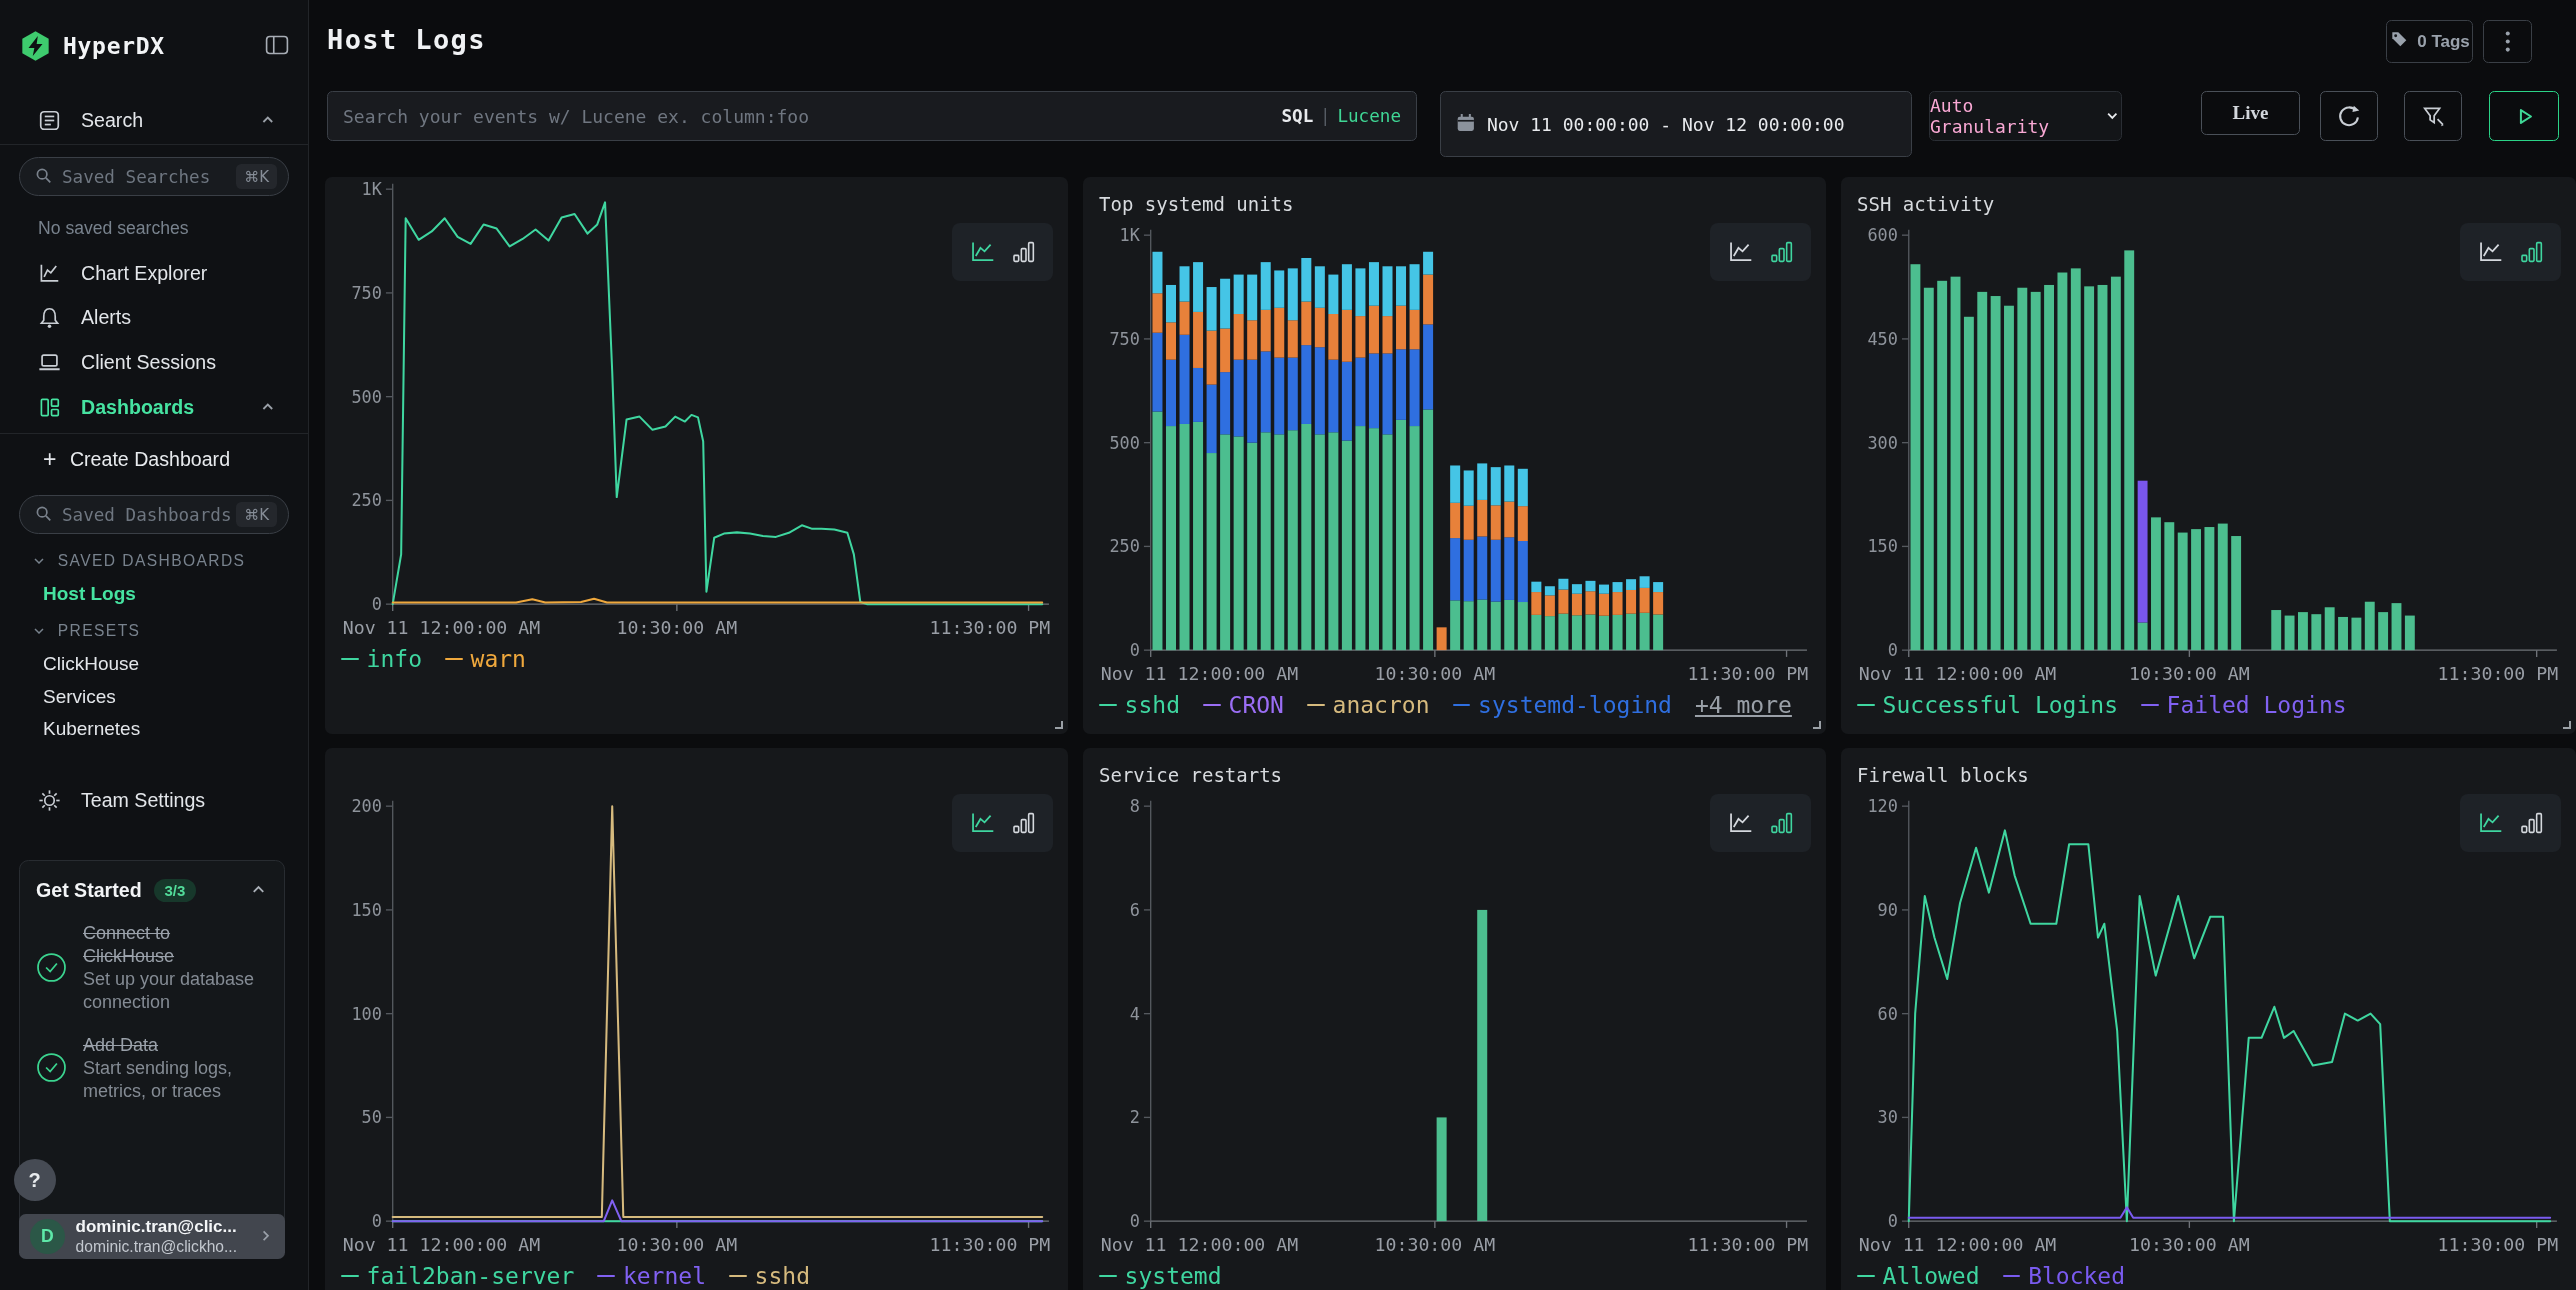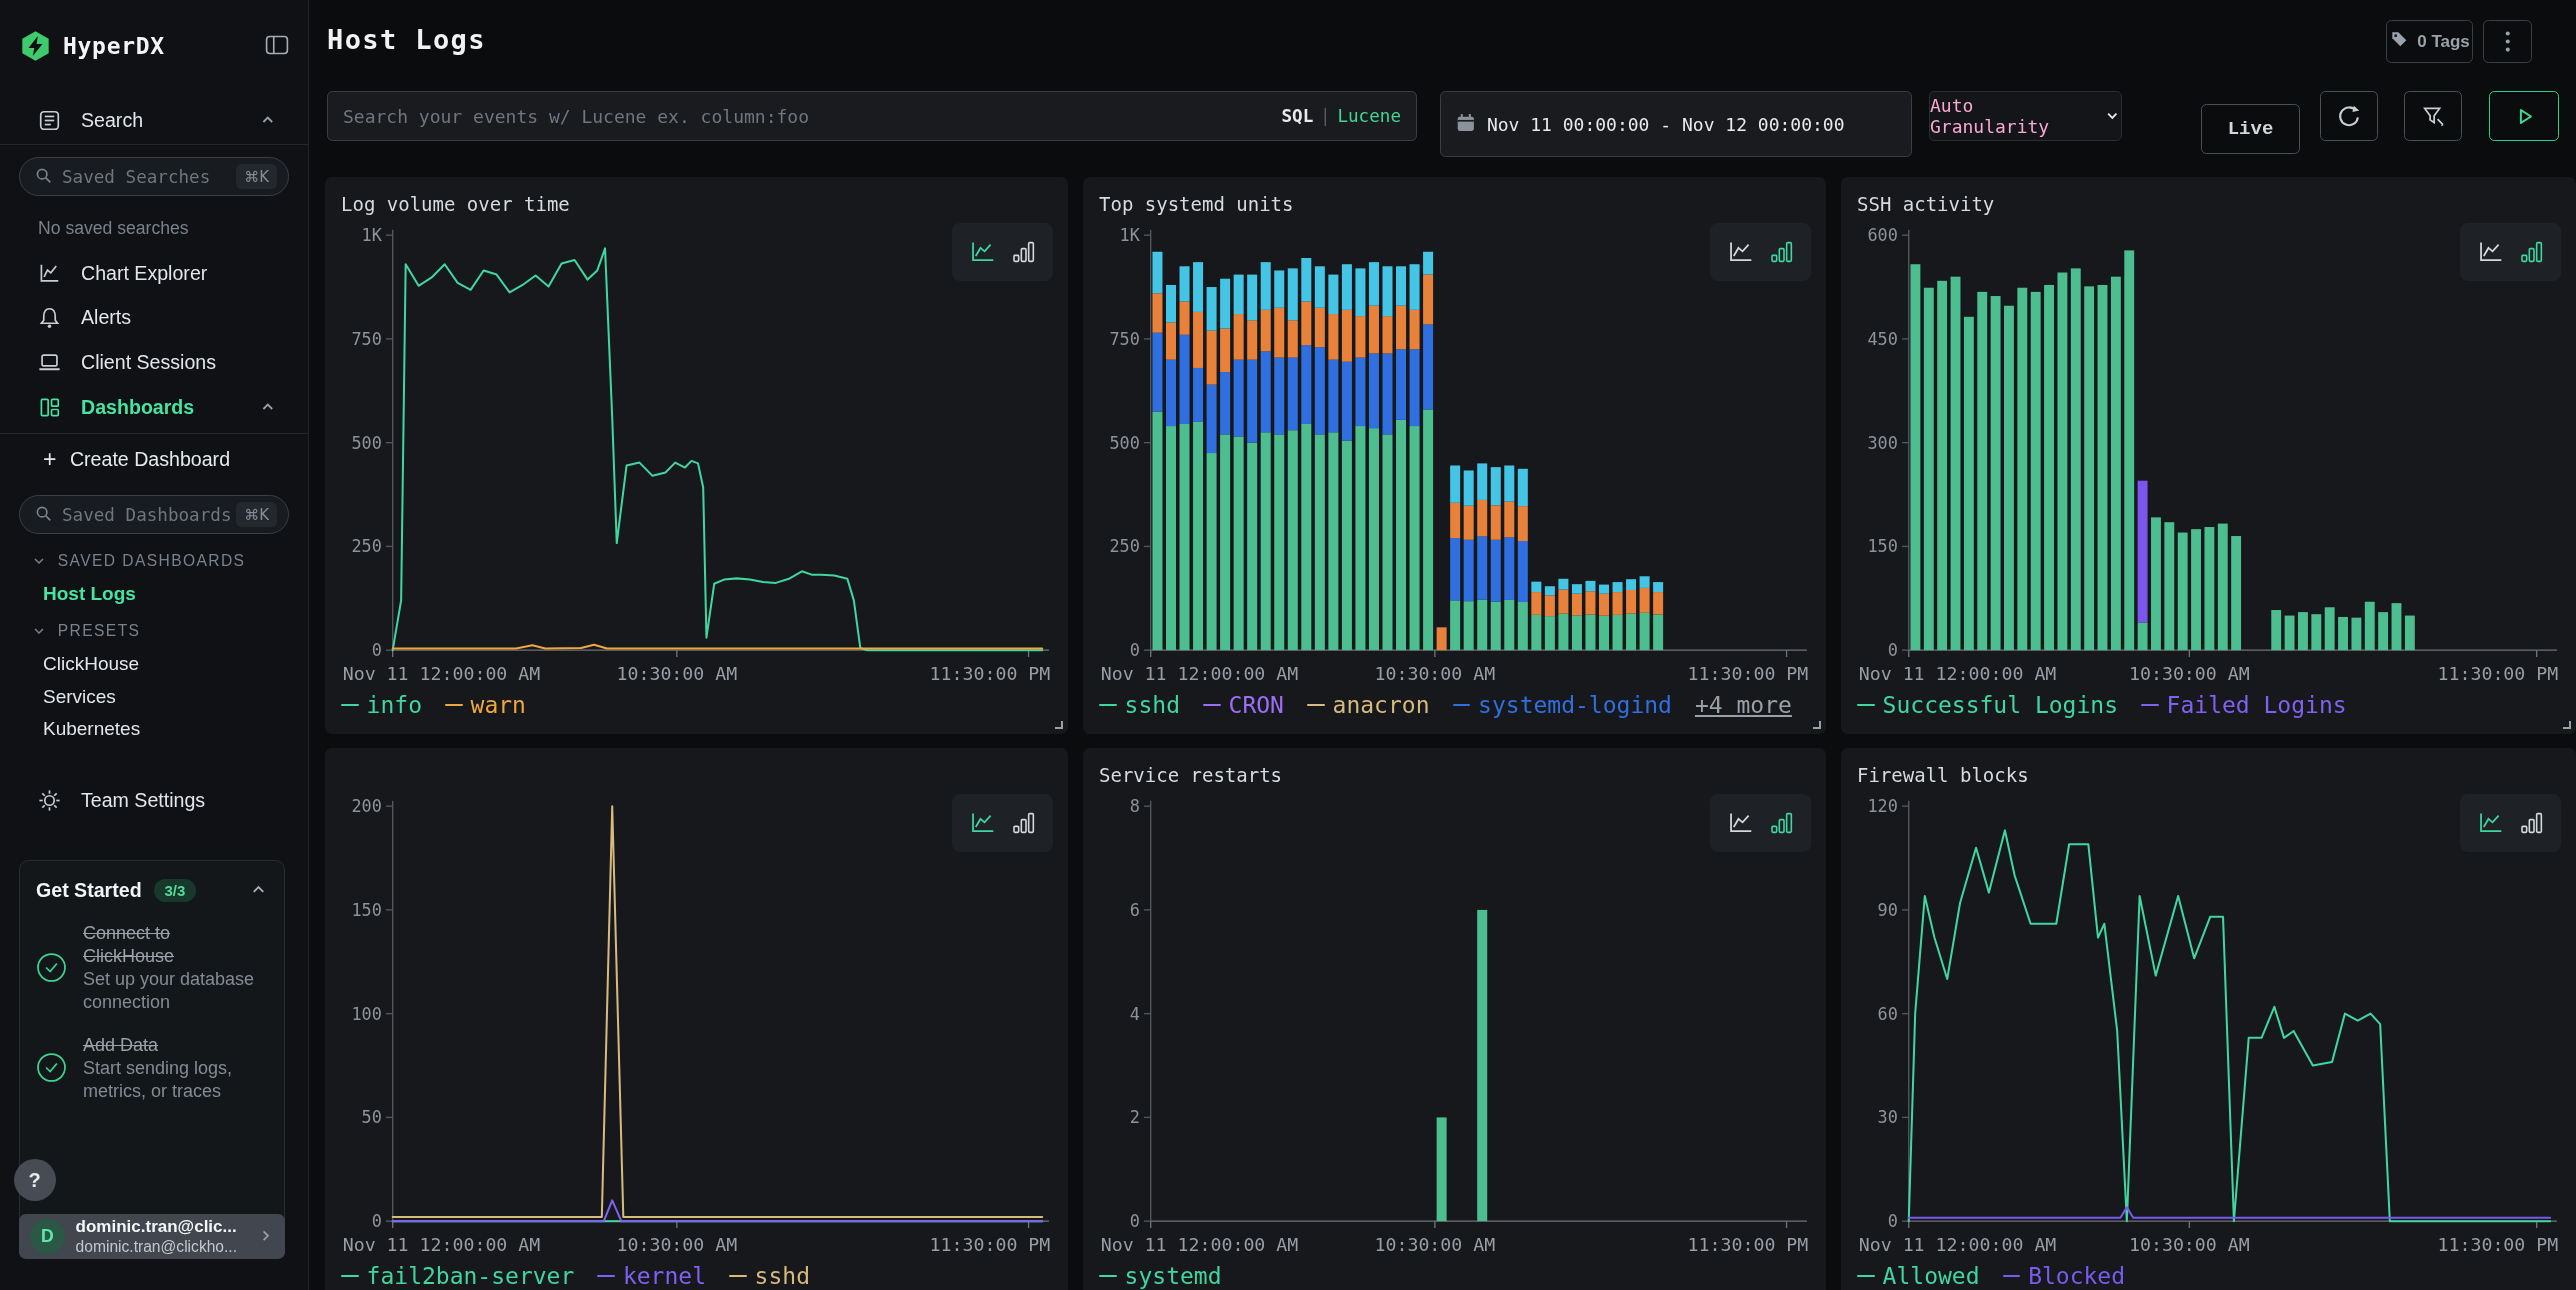--- a/index.html
+++ b/index.html
@@ -81,21 +81,21 @@
   .lang .lucene { color:#3FD795; }
 
   .date-box { position:absolute; left:1440px; top:91px; width:472px; height:66px; background:#191B1F;
     border:1.4px solid #3A3F46; border-radius:5.4px; display:flex; align-items:center; padding:0 13.5px; gap:10.8px; cursor:pointer; }
   .date-box .dtext { font-family:"DejaVu Sans Mono", monospace; font-size:18px; color:#E8EAED; }
   .cal-icon { color:#8B929C; }
 
   .gran-box { position:absolute; left:1929px; top:91px; width:193px; height:50px; background:#131518;
     border:1.4px solid #2A2E34; border-radius:5.4px; display:flex; align-items:center; justify-content:center; gap:10.8px; cursor:pointer; }
   .gran-box .gtext { font-family:"DejaVu Sans Mono", monospace; font-size:18px; color:#f9a8d4; }
-  .live-btn { left:2201px; top:104px; width:99px; height:50px; font-family:Liberation Mono, monospace;
+  .live-btn { left:2201px; top:91px; width:99px; height:44px; font-family:Liberation Serif, serif;
     font-size:19px; font-weight:bold; color:#D3D7DC; border-color:#4A5058; }
   .icon-btn { top:91px; width:58px; height:50px; color:#C9CED4; border-color:#4A5058; }
   .refresh-btn { left:2320px; }
   .filter-btn { left:2404px; }
   .play-btn { left:2489px; width:70px; height:50px; top:91px; border-color:#2BD387; color:#3FD795; }
 
   
   .card { position:absolute; background:#16181B; border-radius:6.8px; padding:0 16px; }
   .card-title { padding-top:16px; height:46px; font-family:"DejaVu Sans Mono", monospace; font-size:19px;
     color:#D7DADE; }
@@ -380,21 +380,20 @@
     </svg>
 </div>
 
 <div class="btn play-btn">
   <svg width="23" height="23" viewBox="0 0 32 32">
       <polygon points="11,7 25,16 11,25" fill="none" stroke="currentColor" stroke-width="2.8" stroke-linejoin="round"></polygon>
     </svg>
 </div>
 
 <div class="card" style="left:325px; top:177px; width:743px; height:557px;">
-  <div class="card-title">Log volume over time</div>
   <div class="toggle">
     <span class="tg-line" style="color: rgb(63, 214, 160);">
         <svg width="27" height="26" viewBox="0 0 40 38">
           <path d="M6 5 V31 H36" fill="none" stroke="currentColor" stroke-width="2.6"></path>
           <polyline points="10,25 17,13 23,18 32,8" fill="none" stroke="currentColor" stroke-width="2.6"></polyline>
         </svg>
       </span>
     <span class="tg-bar" style="color: rgb(213, 217, 222);">
         <svg width="24" height="26" viewBox="0 0 36 38">
           <rect x="3" y="24" width="7" height="9" rx="1.5" fill="none" stroke="currentColor" stroke-width="2.4"></rect>

